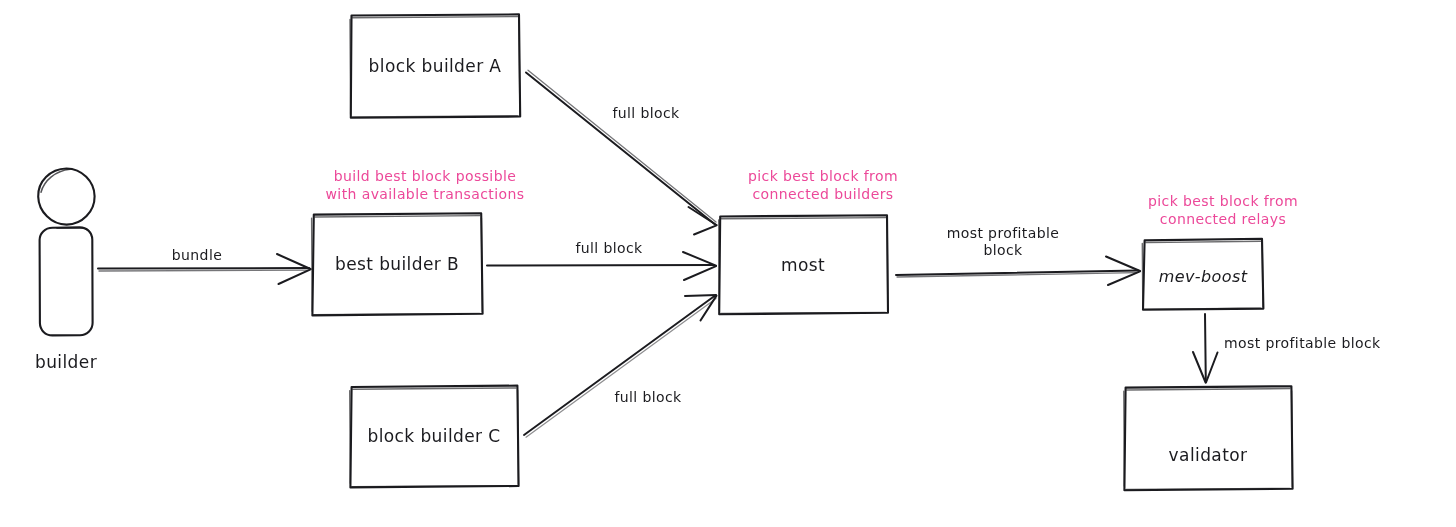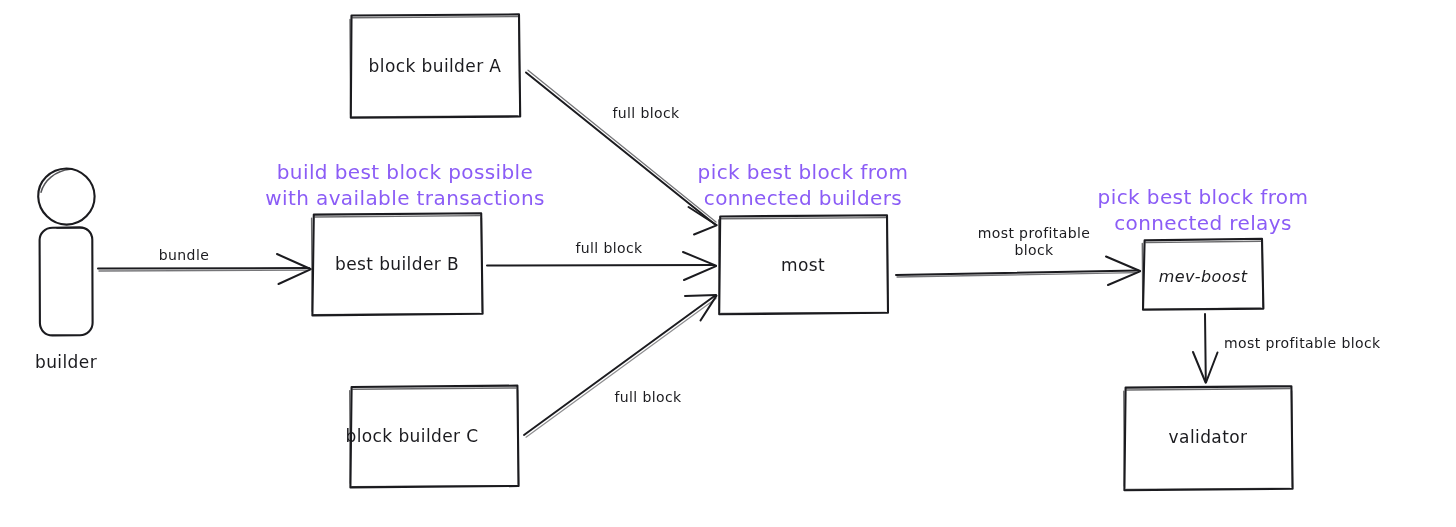--- a/index.html
+++ b/index.html
@@ -48,25 +48,26 @@
   .edge-label {
     font-size: 14px;
     text-align: center;
     transform: translate(-50%, -50%);
   }
   .edge-label.left-anchor {
     text-align: left;
     transform: translate(0, -50%);
   }
   .annotation {
-    font-size: 20px;
-    color: #8b5cf6;
+    font-size: 14px;
+    color: #ec4899;
     text-align: center;
     transform: translate(-50%, -50%);
     line-height: 1.3;
+    margin-left: 20px;
   }
 </style>
 </head>
 <body>
 
 <div id="canvas">
 
   <svg id="sketch" viewBox="0 0 1456 527" xmlns="http://www.w3.org/2000/svg">
 
     <g>
@@ -154,39 +155,39 @@
       <path d="M1205.0 314.0 L1205.8 381.0" fill="none" stroke="#1b1b1f" stroke-width="2.0" stroke-linecap="round"></path>
       <path d="M1193.0 352.0 L1205.6 382.5" fill="none" stroke="#1b1b1f" stroke-width="2.0" stroke-linecap="round"></path>
       <path d="M1217.5 352.5 L1206.0 382.5" fill="none" stroke="#1b1b1f" stroke-width="2.0" stroke-linecap="round"></path>
     </g>
   </svg>
 
   <div class="node-label" style="left:435px; top:66px;">block builder A</div>
 
   <div class="node-label" style="left:397px; top:264px;">best builder B</div>
 
-  <div class="node-label" style="left:412px; top:436px;">block builder C</div>
+  <div class="node-label" style="left:434px; top:436px;">block builder C</div>
 
   <div class="node-label" style="left:803px; top:265px;">most</div>
 
   <div class="node-label" style="left:1203px; top:277px; font-size:16px;font-style:italic;">mev-boost</div>
 
-  <div class="node-label" style="left:1208px; top:437px;">validator</div>
+  <div class="node-label" style="left:1208px; top:455px;">validator</div>
 
   <div class="actor-label" style="left:66px; top:362px;">builder</div>
 
-  <div class="edge-label" style="left:184px; top:255px;">bundle</div>
+  <div class="edge-label" style="left:197px; top:255px;">bundle</div>
 
   <div class="edge-label" style="left:646px; top:113px;">full block</div>
 
   <div class="edge-label" style="left:609px; top:248px;">full block</div>
 
   <div class="edge-label" style="left:648px; top:397px;">full block</div>
 
-  <div class="edge-label" style="left:1003px; top:242px;margin-left:31px;">most profitable
+  <div class="edge-label" style="left:1003px; top:242px;">most profitable
 block</div>
 
   <div class="edge-label left-anchor" style="left:1224px; top:343px;">most profitable block</div>
 
   <div class="annotation" style="left:405px; top:185px;">build best block possible
 with available transactions</div>
 
   <div class="annotation" style="left:803px; top:185px;">pick best block from
 connected builders</div>
 

